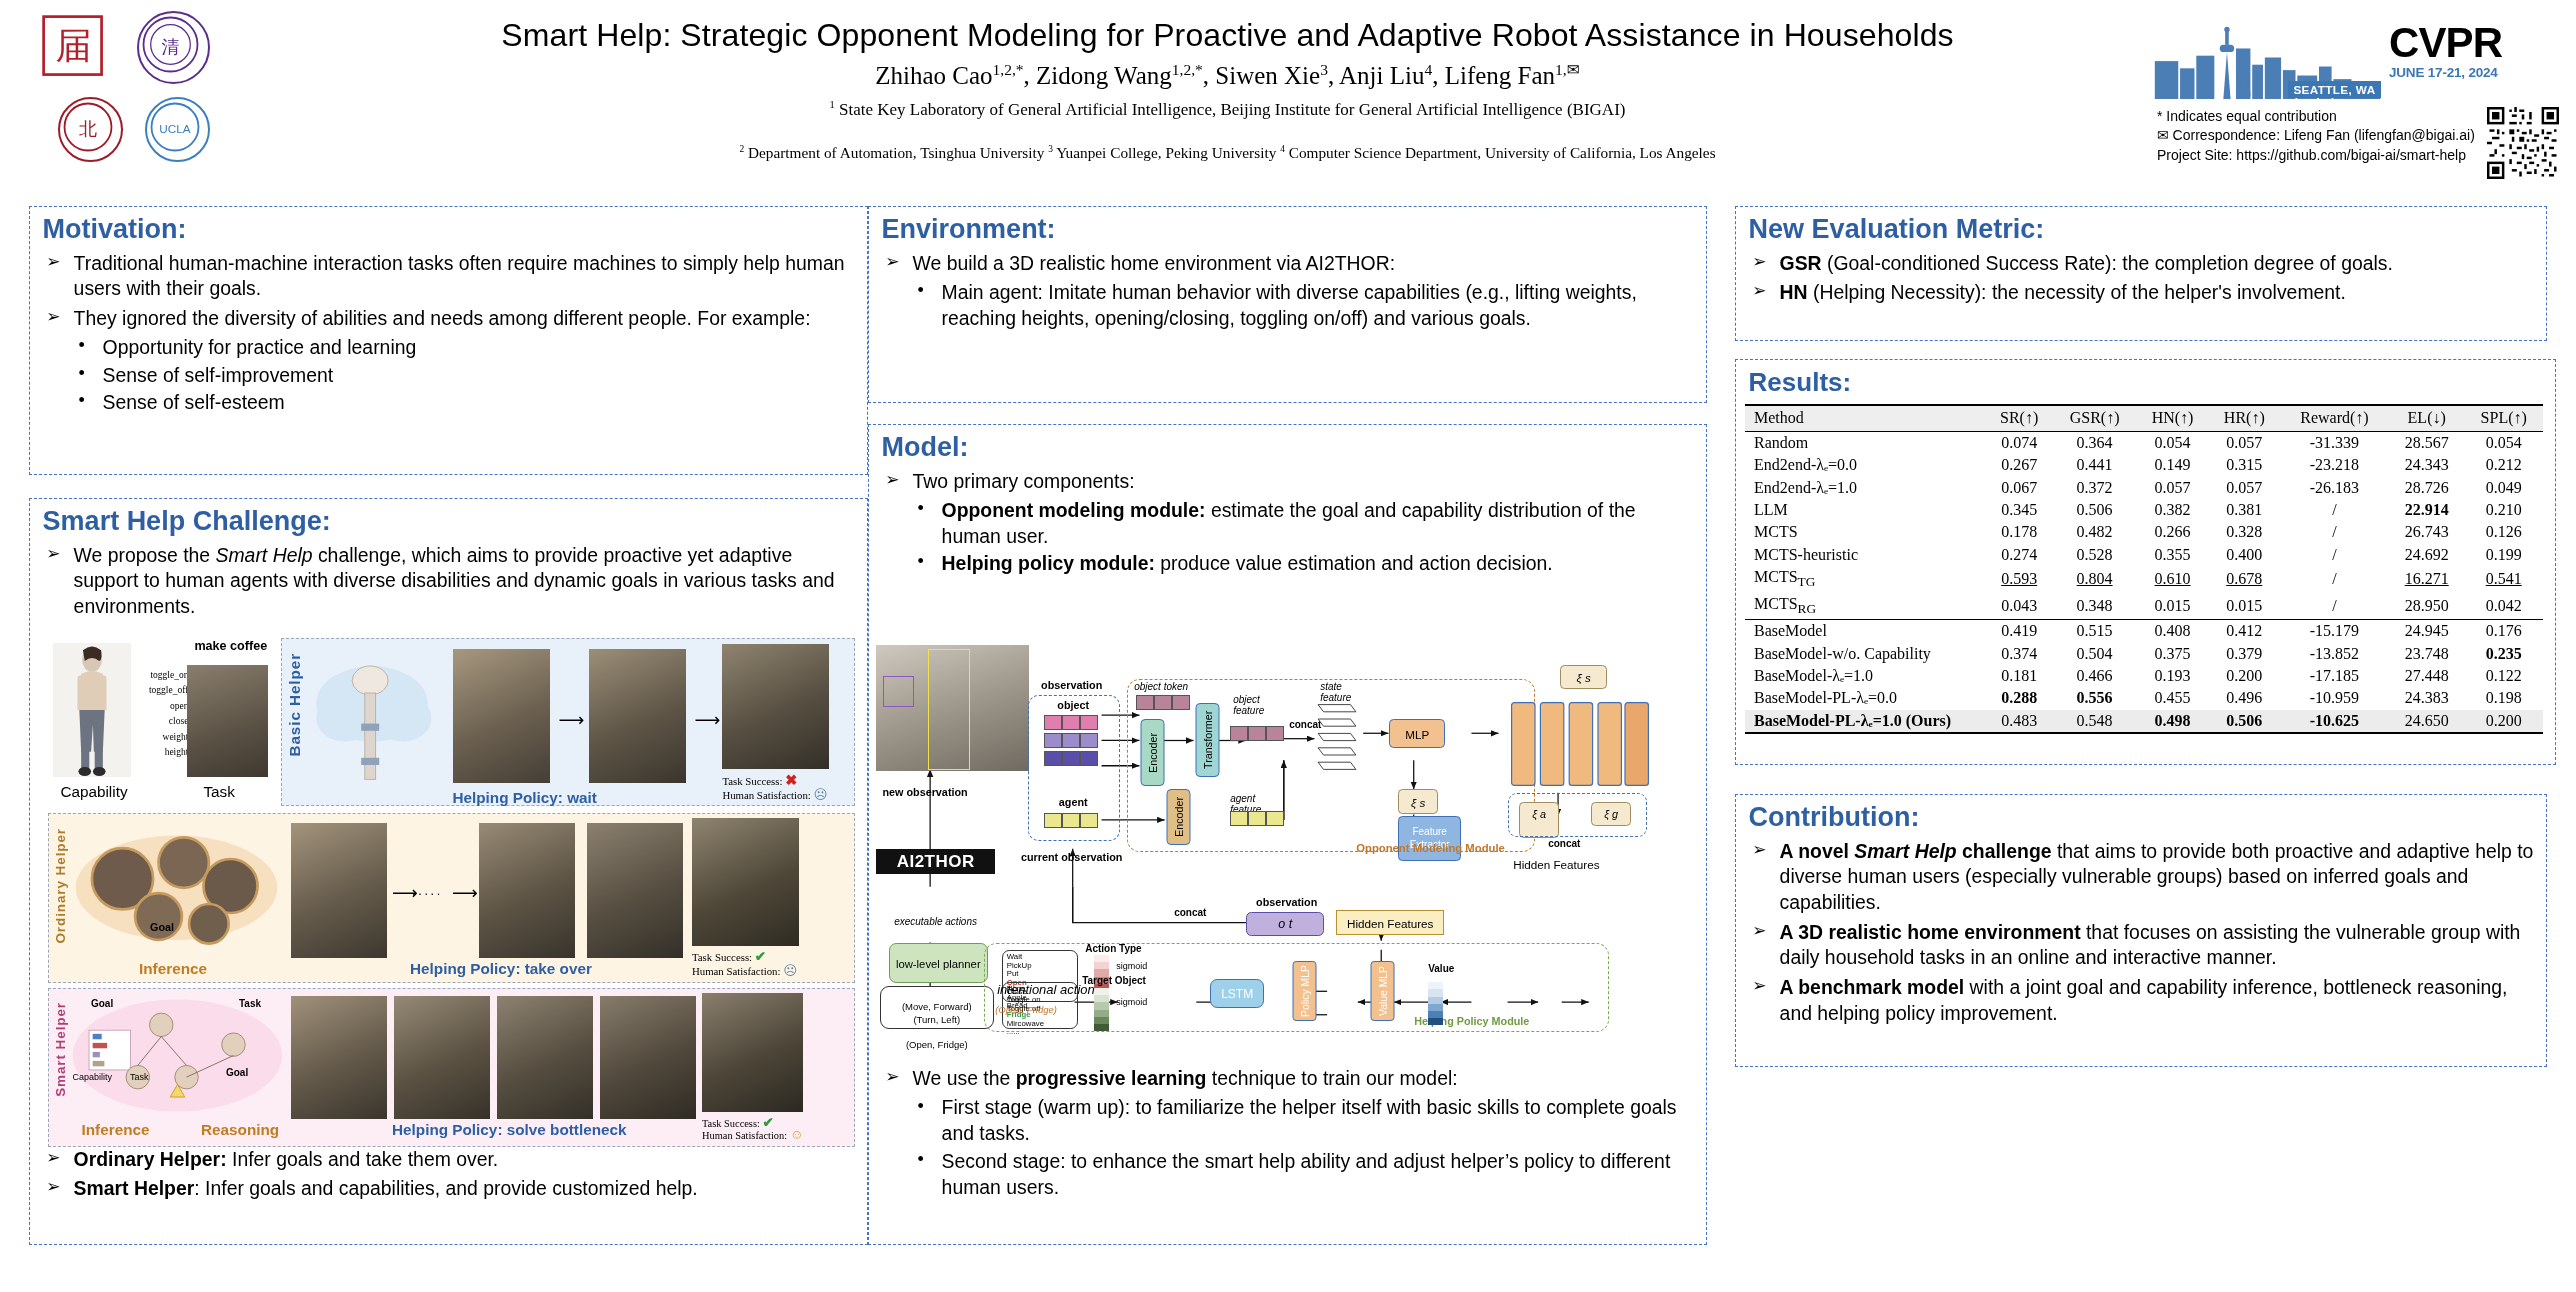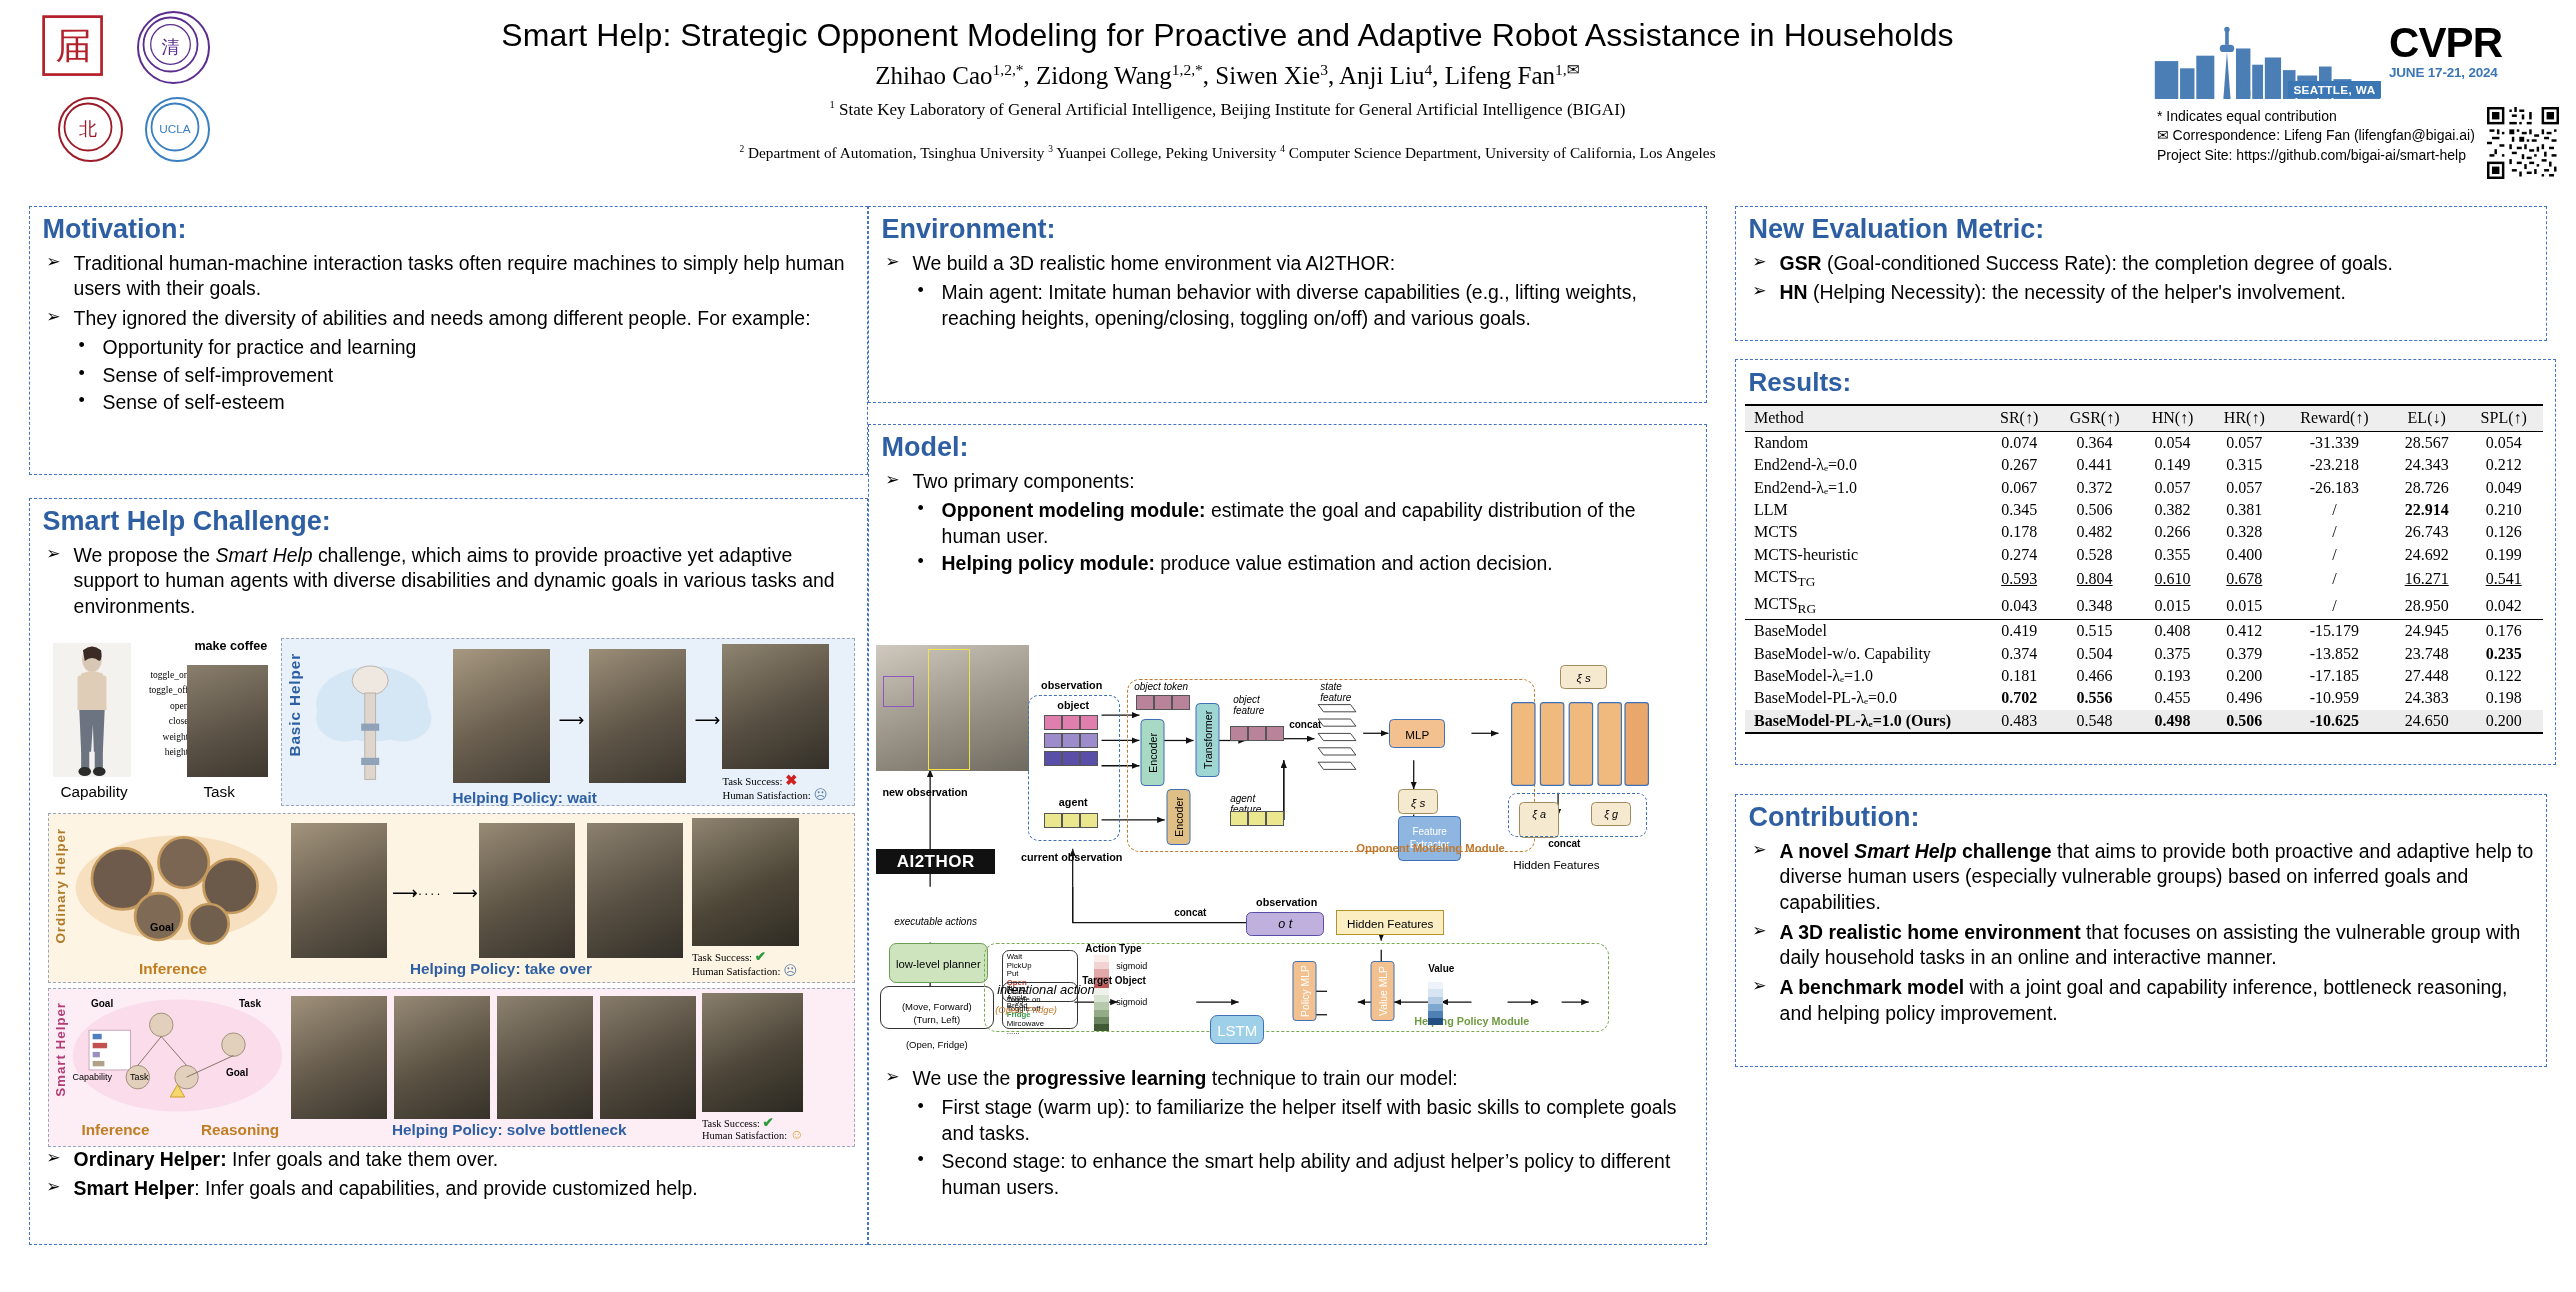--- a/index.html
+++ b/index.html
@@ -631,21 +631,21 @@
       <div style="position:absolute;left:218px;top:363px;width:14.4px;height:43px;">
         <div style="height:7.2px;background:#eef2ea"></div>
           <div style="height:7.2px;background:#d9e3d3"></div>
         <div style="height:7.2px;background:#b7c9ad"></div>
           <div style="height:7.2px;background:#93ab87"></div>
         <div style="height:7.2px;background:#6c8760"></div>
           <div style="height:7.2px;background:#3f5a35"></div>
       </div>
       <div class="dlbl it" style="left:240px;top:372px;font-size:9px;font-weight:normal;font-style:normal;">sigmoid</div>
 
-      <div class="dbox" style="left:334px;top:354px;width:54px;height:29px;background:#9fd0ea;border:1.3px solid #3f6fb5;border-radius:7.2px;line-height:29px;font-size:15px;color:#fff;margin-top:36px;">
+      <div class="dbox" style="left:334px;top:354px;width:54px;height:29px;background:#9fd0ea;border:1.3px solid #3f6fb5;border-radius:7.2px;line-height:29px;font-size:12px;color:#fff;">
         <span>LSTM</span>
       </div>
       <div class="dbox vrot" style="left:417px;top:336px;width:23.5px;height:60px;background:#f2c18f;border:1.3px solid #3f6fb5;border-radius:3.6px;line-height:23.5px;font-size:10.4px;color:#fff;">
         <span>Policy MLP</span>
       </div>
       <div class="dbox vrot" style="left:495px;top:336px;width:23.5px;height:60px;background:#f2c18f;border:1.3px solid #3f6fb5;border-radius:3.6px;line-height:23.5px;font-size:10.4px;color:#fff;">
         <span>Value MLP</span>
       </div>
       <div class="dlbl" style="left:552px;top:338px;font-size:10px;">Value</div>
       <div style="position:absolute;left:552px;top:350px;width:14.4px;height:51px;">
@@ -797,21 +797,21 @@
             <td>0.181</td>
             <td>0.466</td>
             <td>0.193</td>
             <td>0.200</td>
             <td>-17.185</td>
             <td>27.448</td>
             <td>0.122</td>
           </tr>
         <tr>
             <td class="m">BaseModel-PL-λₑ=0.0</td>
-            <td class="bold">0.702</td>
+            <td class="bold">0.288</td>
             <td class="bold">0.556</td>
             <td>0.455</td>
             <td>0.496</td>
             <td>-10.959</td>
             <td>24.383</td>
             <td>0.198</td>
           </tr>
         <tr class="hl botrule">
             <td class="m bold">BaseModel-PL-λₑ=1.0 (Ours)</td>
             <td>0.483</td>

